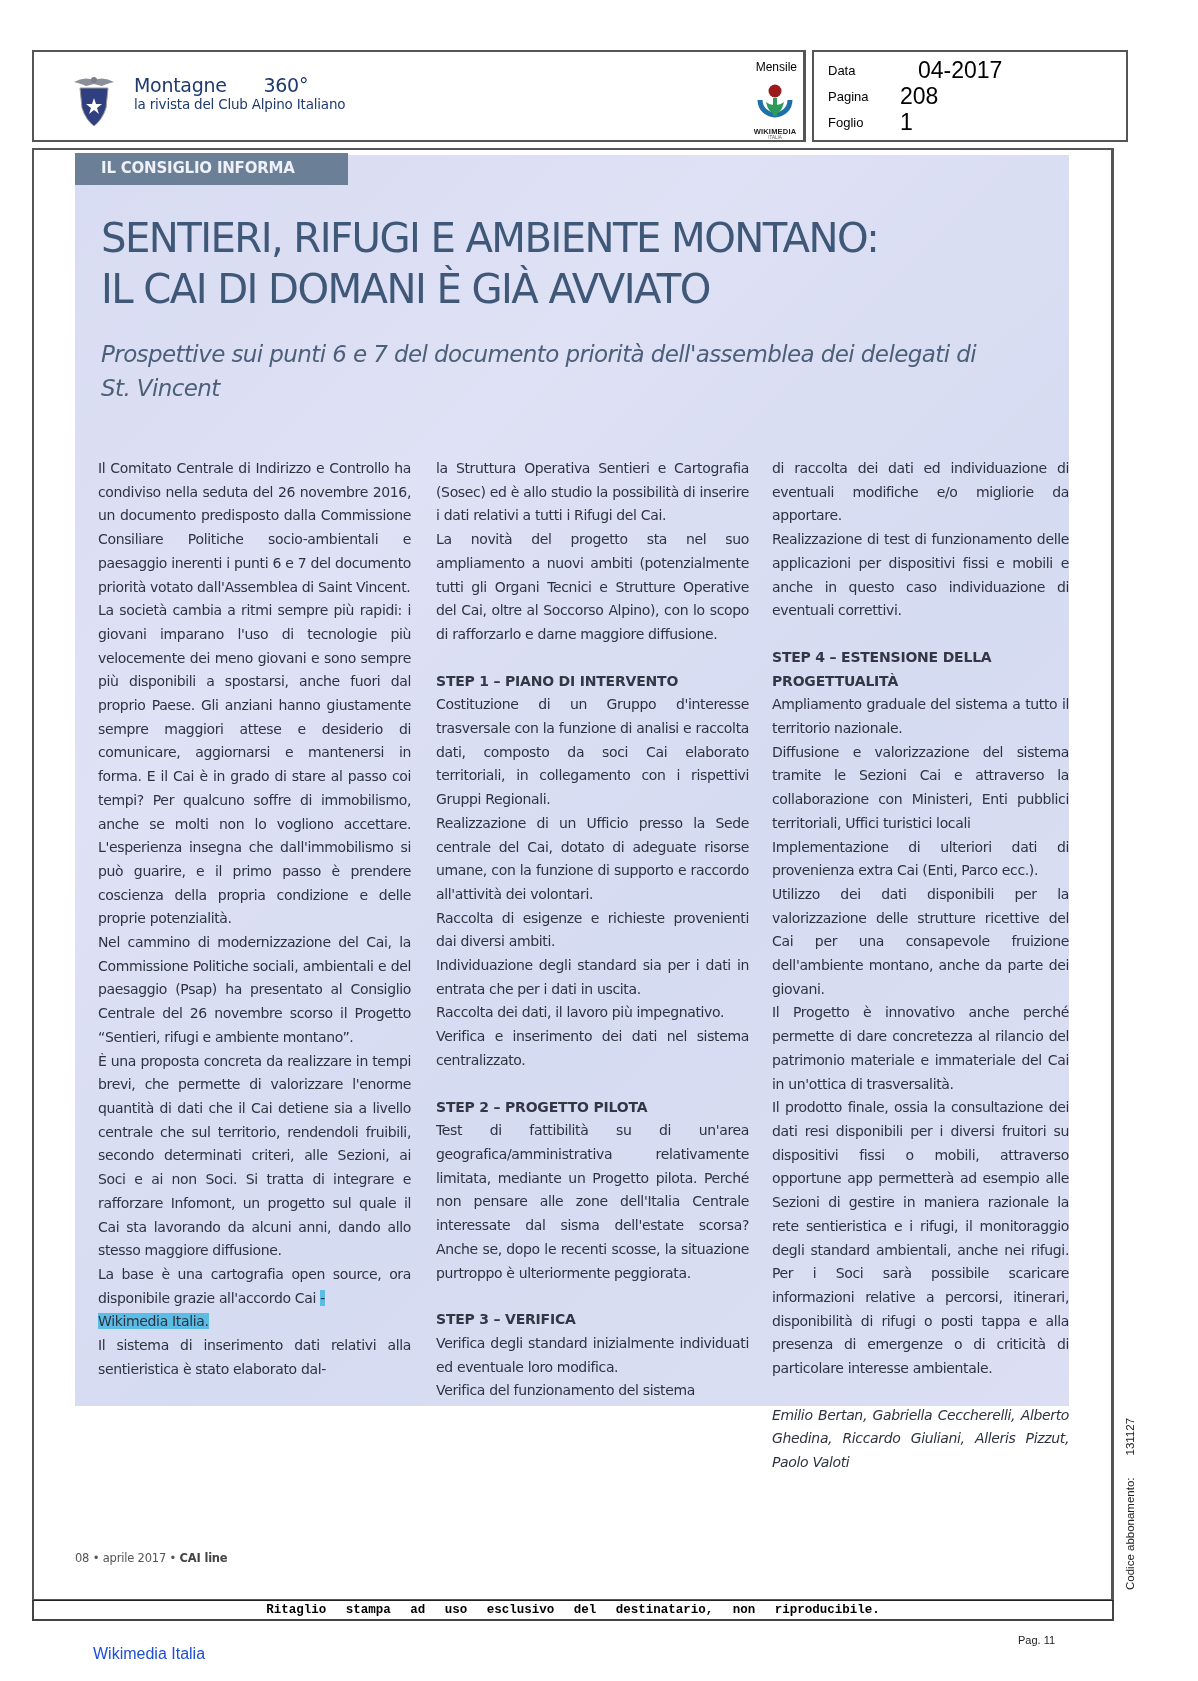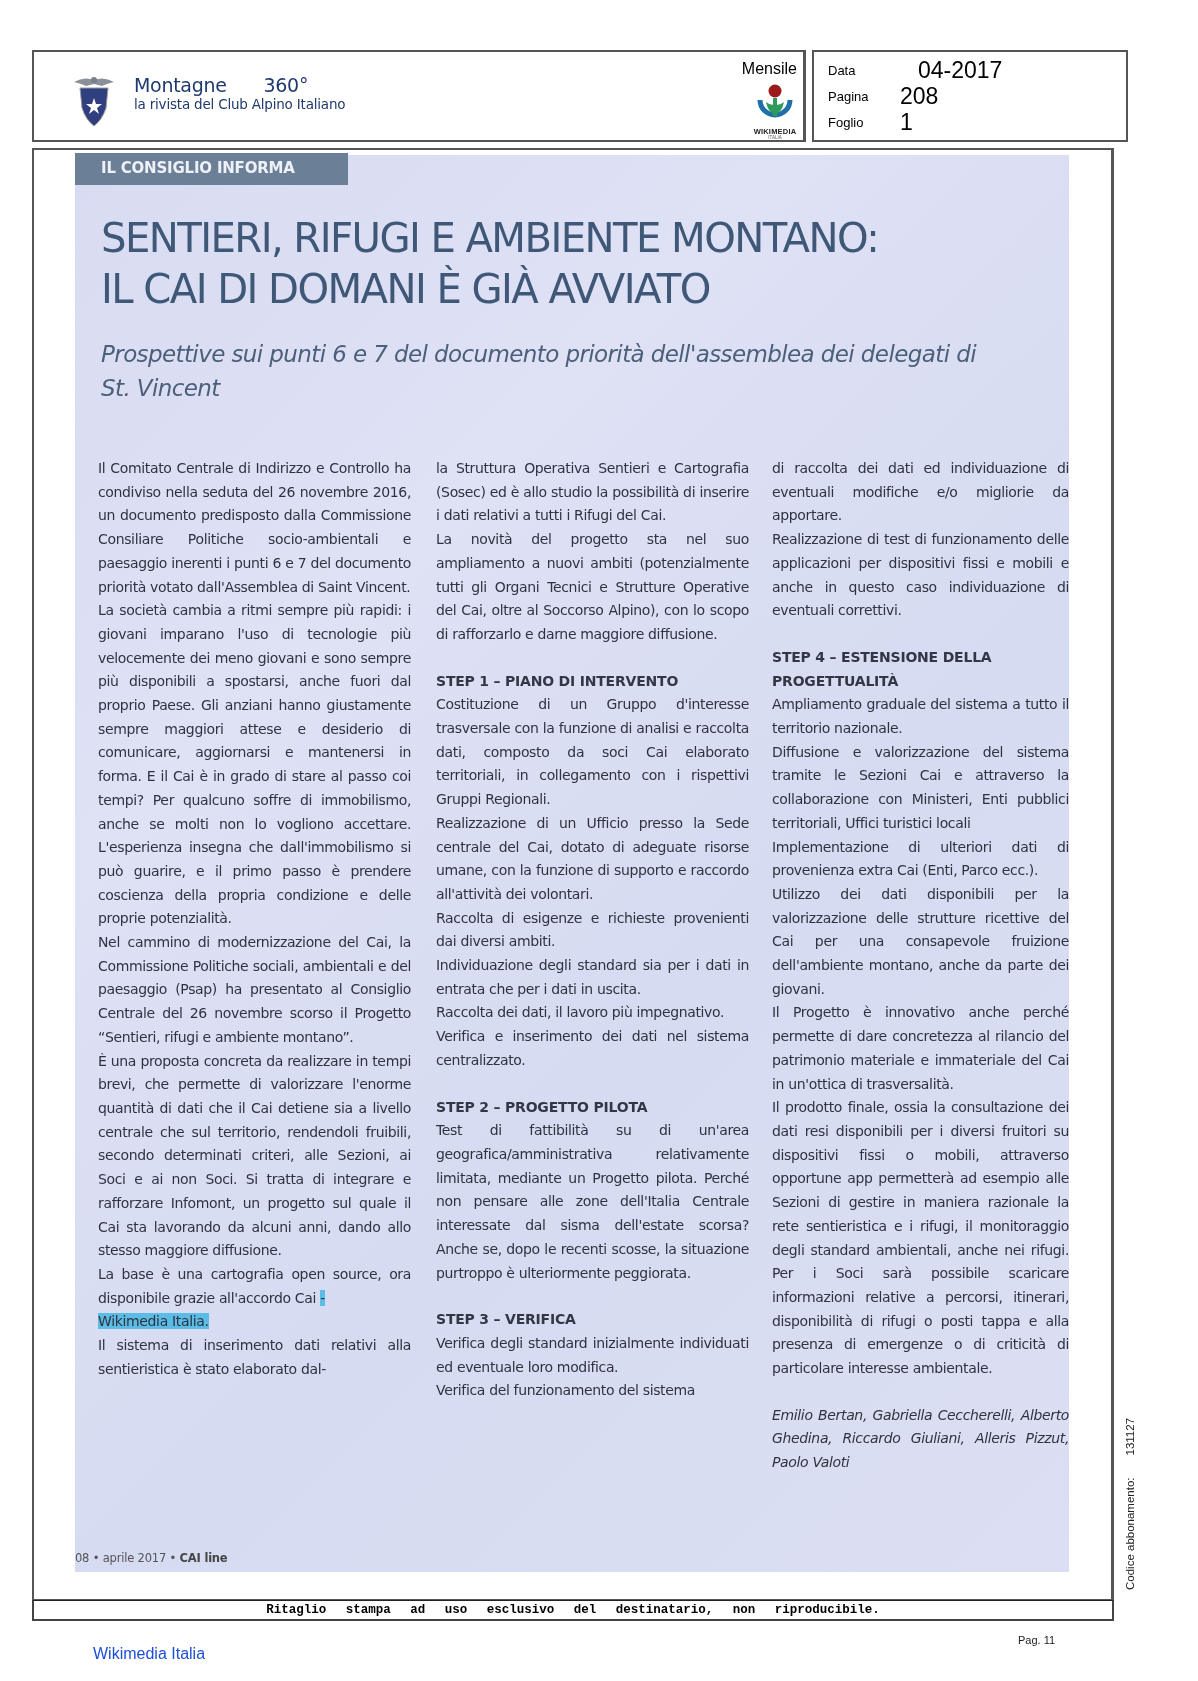--- a/index.html
+++ b/index.html
@@ -8,36 +8,36 @@
   
   .hdr-left { position: absolute; left: 32px; top: 50px; width: 774px; height: 92px; border: 2px solid #555; border-right-width: 3px; box-sizing: border-box; }
   .hdr-right { position: absolute; left: 812px; top: 50px; width: 316px; height: 92px; border: 2px solid #555; box-sizing: border-box; }
 
   .cai-logo { position: absolute; left: 38px; top: 22px; width: 44px; height: 54px; }
   .brand { position: absolute; left: 100px; top: 22px; color: #1f3a6e; }
   .brand-name { font-family: "DejaVu Sans", sans-serif; font-size: 19px; line-height: 22px; font-weight: normal; letter-spacing: -0.3px; }
   .brand-name b { font-weight: normal; margin-left: 37px; }
   .brand-sub { font-family: "DejaVu Sans", sans-serif; font-size: 13.5px; line-height: 16px; letter-spacing: -0.2px; }
 
-  .mensile { position: absolute; right: 6px; top: 8px; font-size: 16px; font-family: "Liberation Sans", sans-serif; padding-left: 46px; }
+  .mensile { position: absolute; right: 6px; top: 8px; font-size: 12px; font-family: "Liberation Sans", sans-serif; padding-left: 46px; }
   .wm-logo { position: absolute; left: 720px; top: 30px; width: 42px; height: 56px; }
   .wm-logo .wm-word { position: absolute; left: -6px; top: 45px; width: 54px; text-align: center; font-size: 7.5px; font-weight: bold; color: #222; letter-spacing: 0.2px; }
   .wm-logo .wm-sub { position: absolute; left: 0; top: 53px; width: 42px; text-align: center; font-size: 4.5px; color: #555; }
 
   .meta-row { position: absolute; left: 14px; display: flex; align-items: center; }
   .meta-label { font-size: 13px; width: 72px; }
   .meta-value { font-size: 23px; line-height: 24px; }
   .meta-date { left: 14px; top: 6px; }
   .meta-date .meta-value { margin-left: 18px; }
   .meta-page { top: 32px; }
   .meta-sheet { top: 58px; }
 
   
   .main-box { position: absolute; left: 32px; top: 148px; width: 1082px; height: 1453px; border: 2px solid #555; border-right-width: 3px; box-sizing: border-box; }
-  .photo { position: absolute; left: 75px; top: 155px; width: 994px; height: 1417px; background: linear-gradient(135deg, #d8dcf2 0%, #dfe1f5 30%, #d5dbf1 60%, #dcdff3 100%); }
+  .photo { position: absolute; left: 75px; top: 155px; width: 994px; height: 1251px; background: linear-gradient(135deg, #d8dcf2 0%, #dfe1f5 30%, #d5dbf1 60%, #dcdff3 100%); }
 
   .section-band { position: absolute; left: 0; top: -2px; width: 273px; height: 32px; background: #6b7f97; color: #eef1f8; font-family: "DejaVu Sans", sans-serif; font-weight: bold; font-size: 15px; line-height: 30px; padding-left: 26px; box-sizing: border-box; letter-spacing: -0.2px; }
 
   .title { position: absolute; left: 26px; top: 58px; width: 960px; color: #3f5878; font-family: "DejaVu Sans", sans-serif; font-size: 41px; line-height: 51px; letter-spacing: -1.6px; font-weight: normal; transform: scaleX(0.98); transform-origin: left; }
   .subtitle { position: absolute; left: 26px; top: 182px; width: 900px; color: #4b5f7a; font-family: "DejaVu Sans", sans-serif; font-style: italic; font-size: 23px; line-height: 34px; letter-spacing: -0.6px; }
 
   .col { position: absolute; top: 302px; color: #2f3340; font-family: "DejaVu Sans", sans-serif; font-size: 14px; line-height: 23.7px; text-align: justify; letter-spacing: -0.35px; }
   .col p { margin: 0; }
   .col-1 { left: 23px; width: 313px; }
   .col-2 { left: 361px; width: 313px; }

